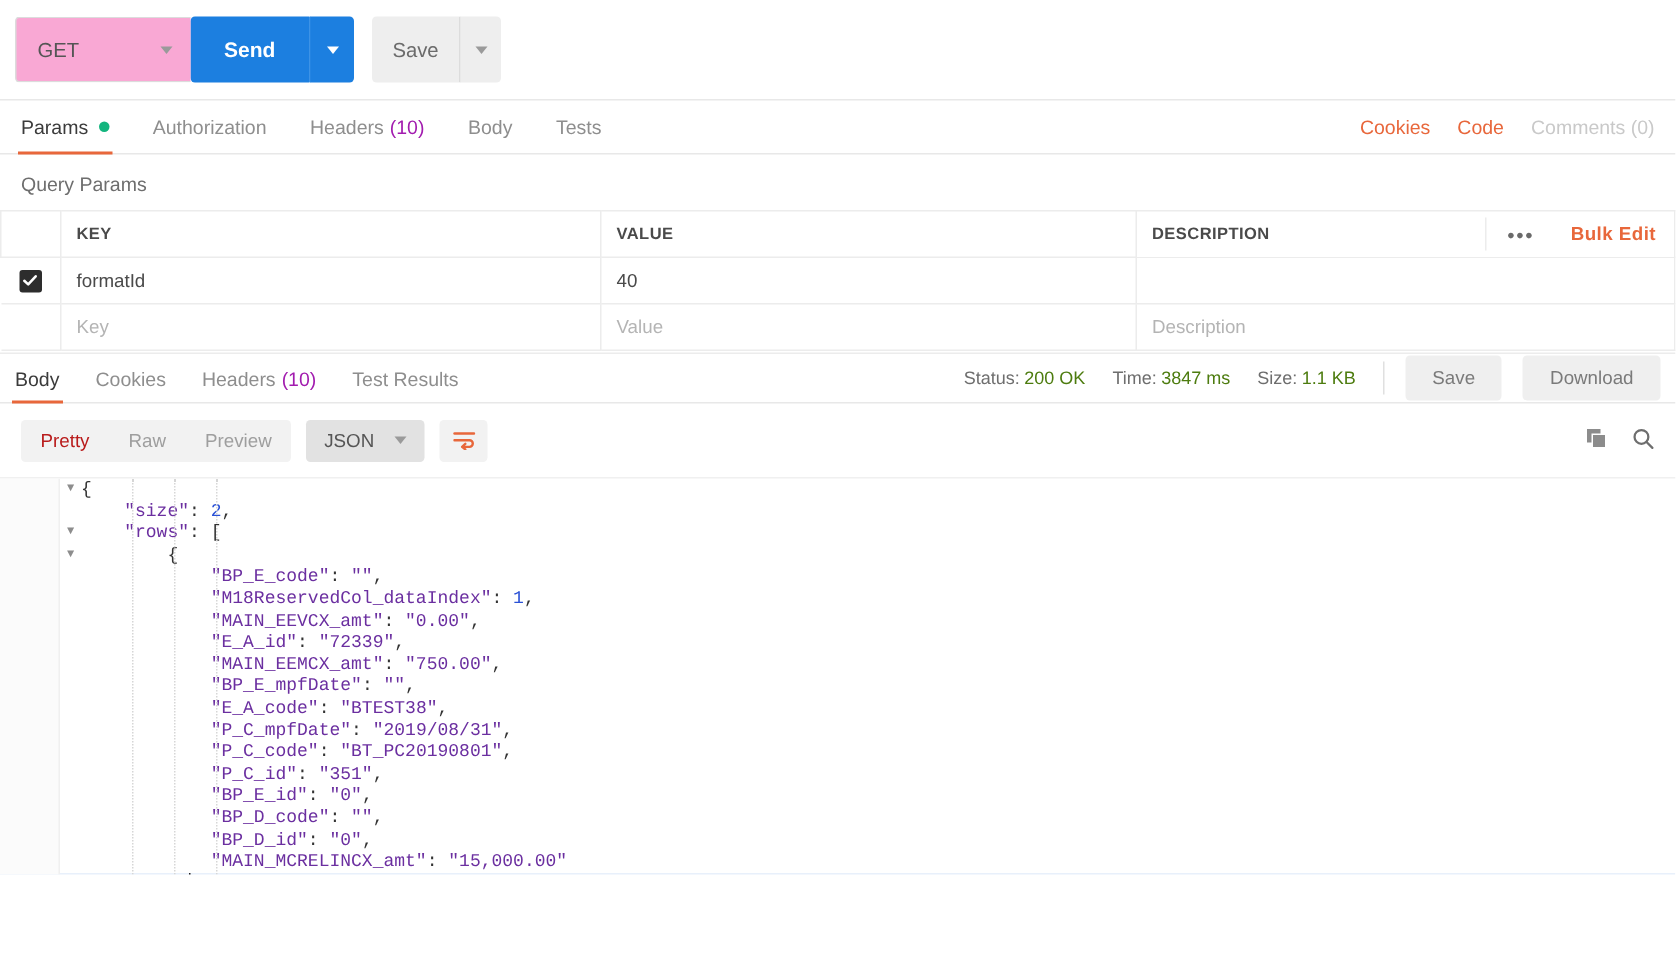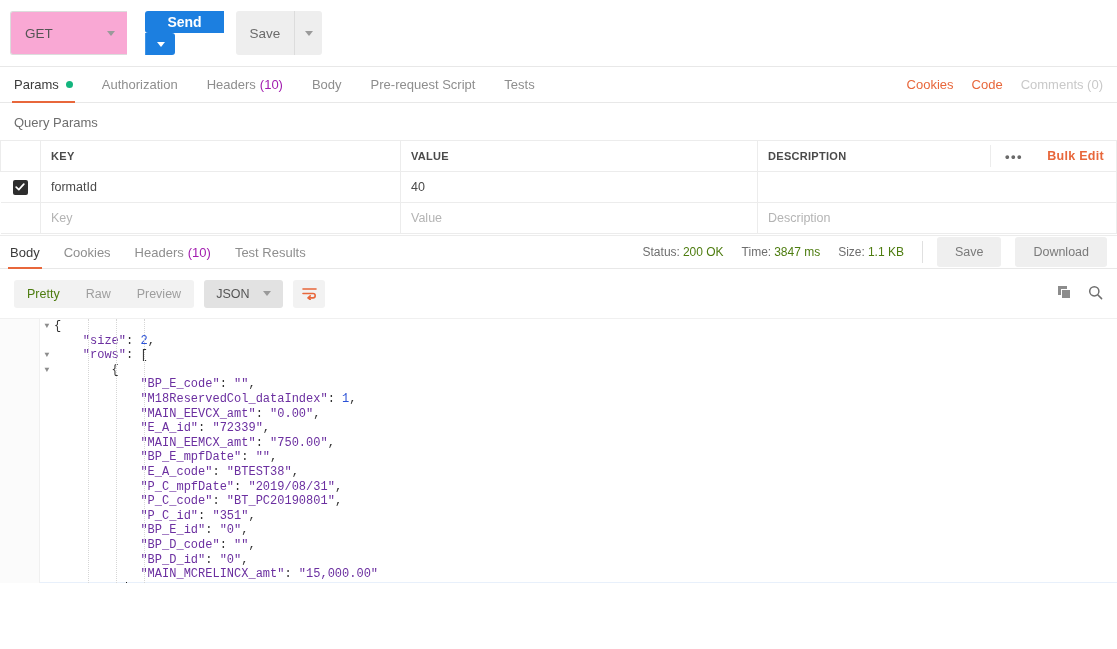--- a/index.html
+++ b/index.html
@@ -48,21 +48,21 @@
     background: #f8f8f8;
     border: 1px solid #dcdcdc;
     border-radius: 0 3px 3px 0;
     padding: 0 14px;
     font-family: "Liberation Sans", sans-serif;
     font-size: 13.5px;
     color: #555;
     outline: none;
   }
   .send-group {
-    display: flex; margin-left: 18px; height: 44px; flex-direction: column;
+    display: flex; height: 44px;
   }
   .send-btn {
     background: #1c7fe0; color: #fff;
     border: none;
     border-radius: 3px 0 0 3px;
     width: 79px; height: 44px;
     font-family: "Liberation Sans", sans-serif;
     font-size: 14px; font-weight: bold;
     cursor: pointer;
   }
@@ -211,21 +211,21 @@
     height: 49px; padding: 0 14px;
   }
   .seg {
     display: flex; background: #f2f2f2;
     border-radius: 3px; height: 28px; align-items: center;
   }
   .seg span {
     padding: 0 13px; font-size: 12.5px;
     color: #9e9e9e; cursor: pointer; line-height: 28px;
   }
-  .seg span.on { color: #4d7c0f; }
+  .seg span.on { color: #b91c1c; }
   .json-sel {
     display: flex; align-items: center;
     background: #e2e2e2; border-radius: 3px;
     height: 28px; padding: 0 12px; margin-left: 10px;
     font-size: 12.5px; color: #555; cursor: pointer;
   }
   .json-sel .caret { margin-left: 14px; }
   .wrap-btn {
     background: #f2f2f2; border-radius: 3px;
     height: 28px; width: 32px; margin-left: 10px;
@@ -301,23 +301,20 @@
   </div>
   <div class="tab">
     <span>Authorization</span>
   </div>
   <div class="tab">
     <span>Headers</span>
     <span class="count">(10)</span>
   </div>
   <div class="tab">
     <span>Body</span>
-  </div>
-  <div class="tab">
-    <span>Pre-request Script</span>
   </div>
   <div class="tab">
     <span>Tests</span>
   </div>
   <div class="tabs-right">
     <span class="lnk">Cookies</span>
     <span class="lnk">Code</span>
     <span class="lnk dim">Comments (0)</span>
   </div>
 </div>

